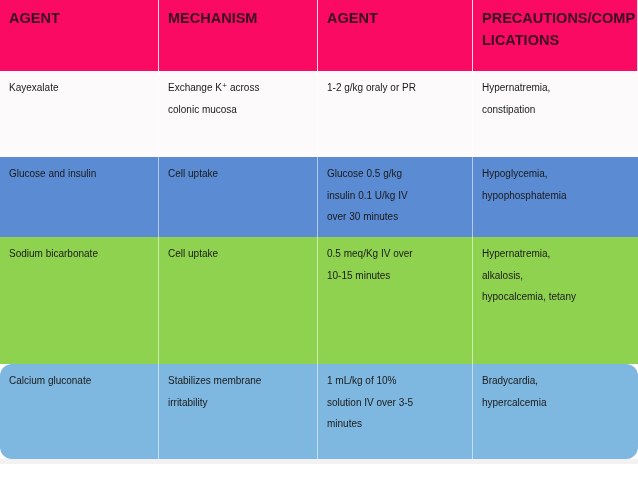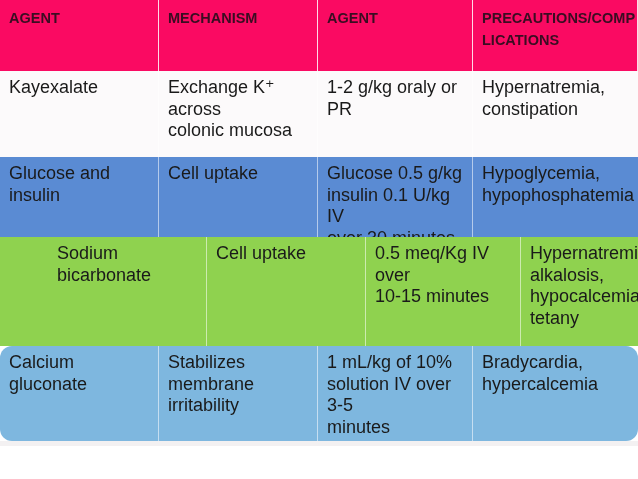--- a/index.html
+++ b/index.html
@@ -22,26 +22,26 @@
     box-sizing: border-box;
     flex: 0 0 auto;
   }
   .t-row.header {
     height: 71px;
     font-weight: bold;
     color: #3a0d22;
   }
   .t-row.r1 { height: 86px; }
   .t-row.r2 { height: 80px; }
-  .t-row.r3 { height: 109px; padding-left: 48px; }
+  .t-row.r3 { height: 127px; }
   .t-row.r4 { height: 95px; }
   .cell {
     box-sizing: border-box;
     padding: 6px 4px 0 9px;
-    font-size: 18px;
+    font-size: 10px;
     line-height: 21.5px;
     white-space: pre-line;
     border-right: 1px solid rgba(255,255,255,0.55);
     overflow: hidden;
   }
   .cell:last-child { border-right: none; }
   .header .cell {
     padding-top: 7px;
     font-size: 14.5px;
     line-height: 22px;

